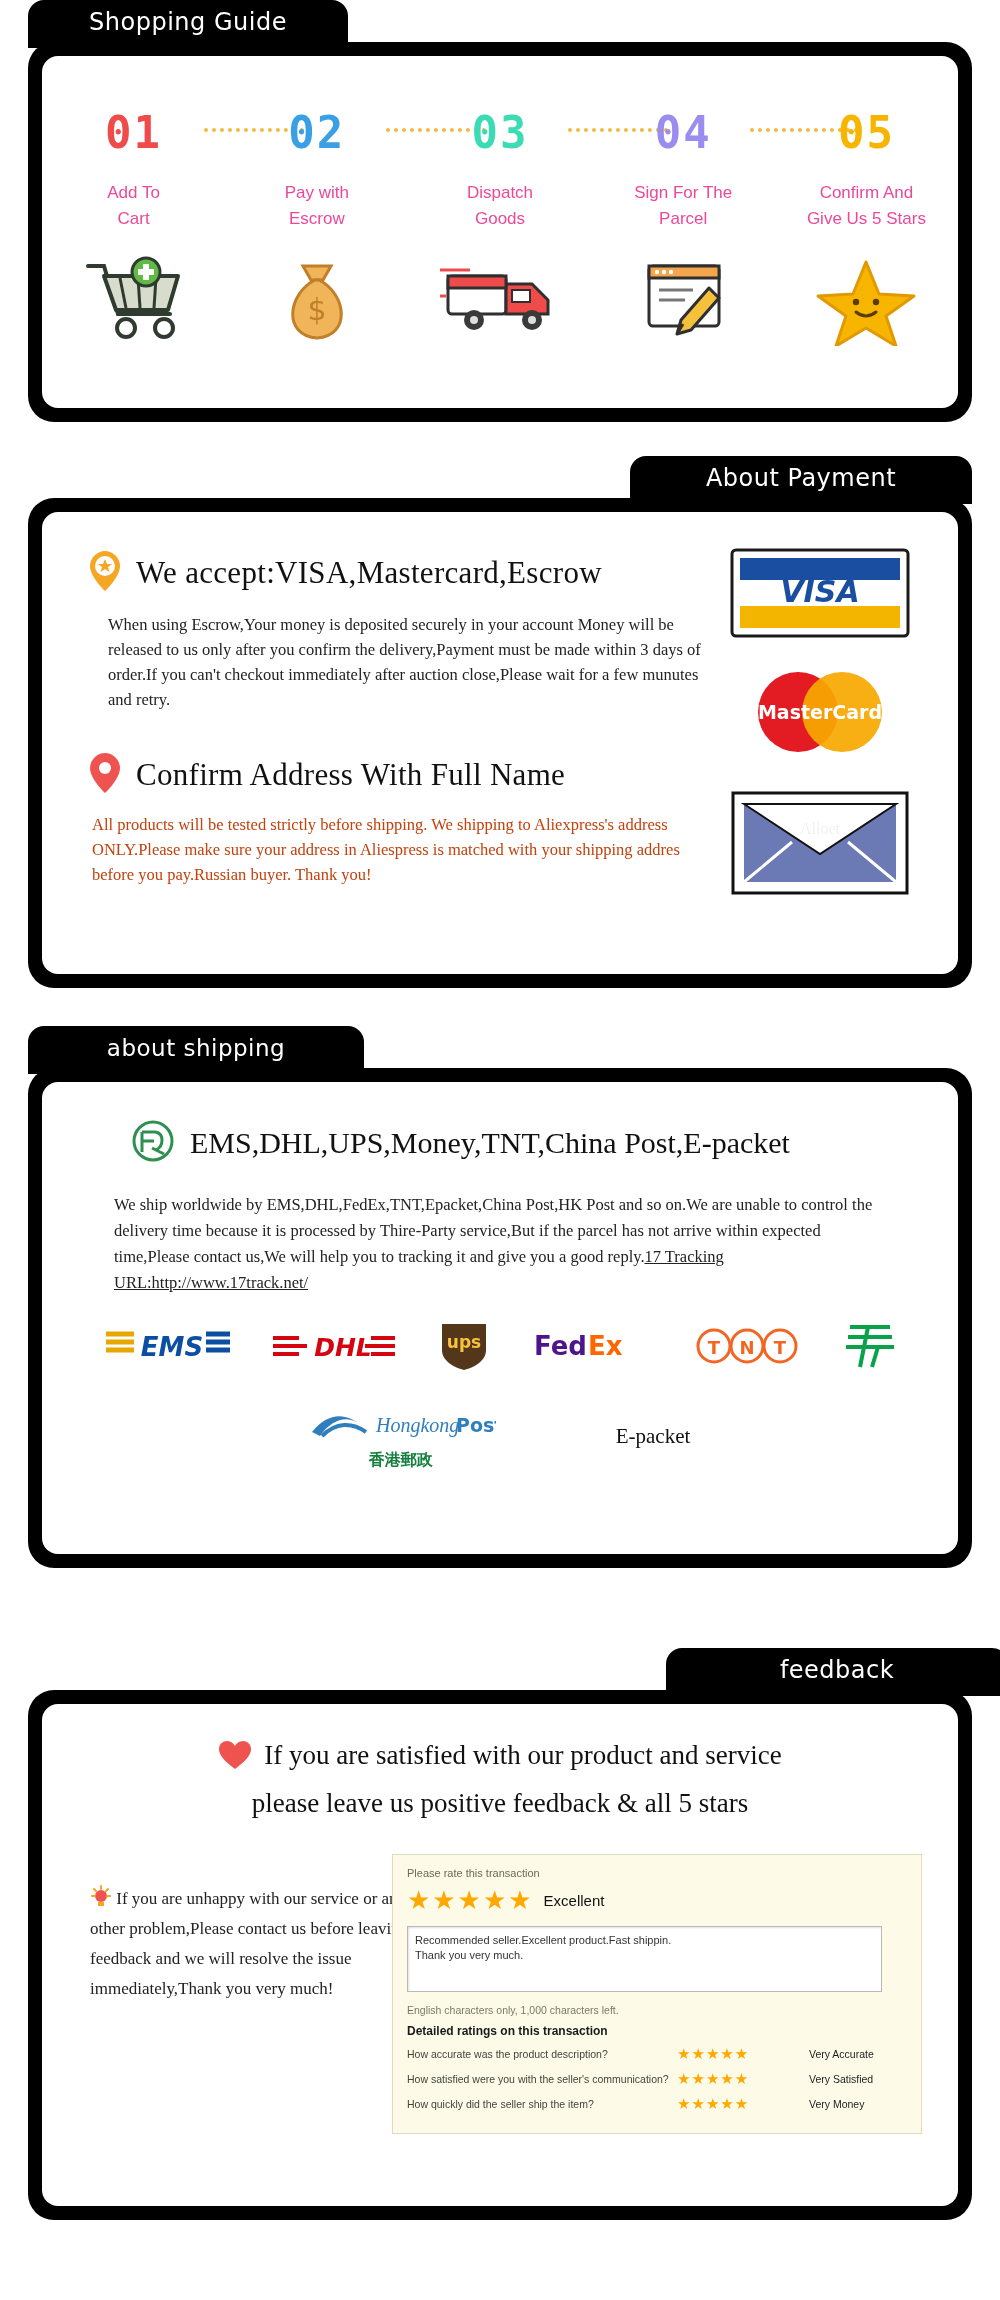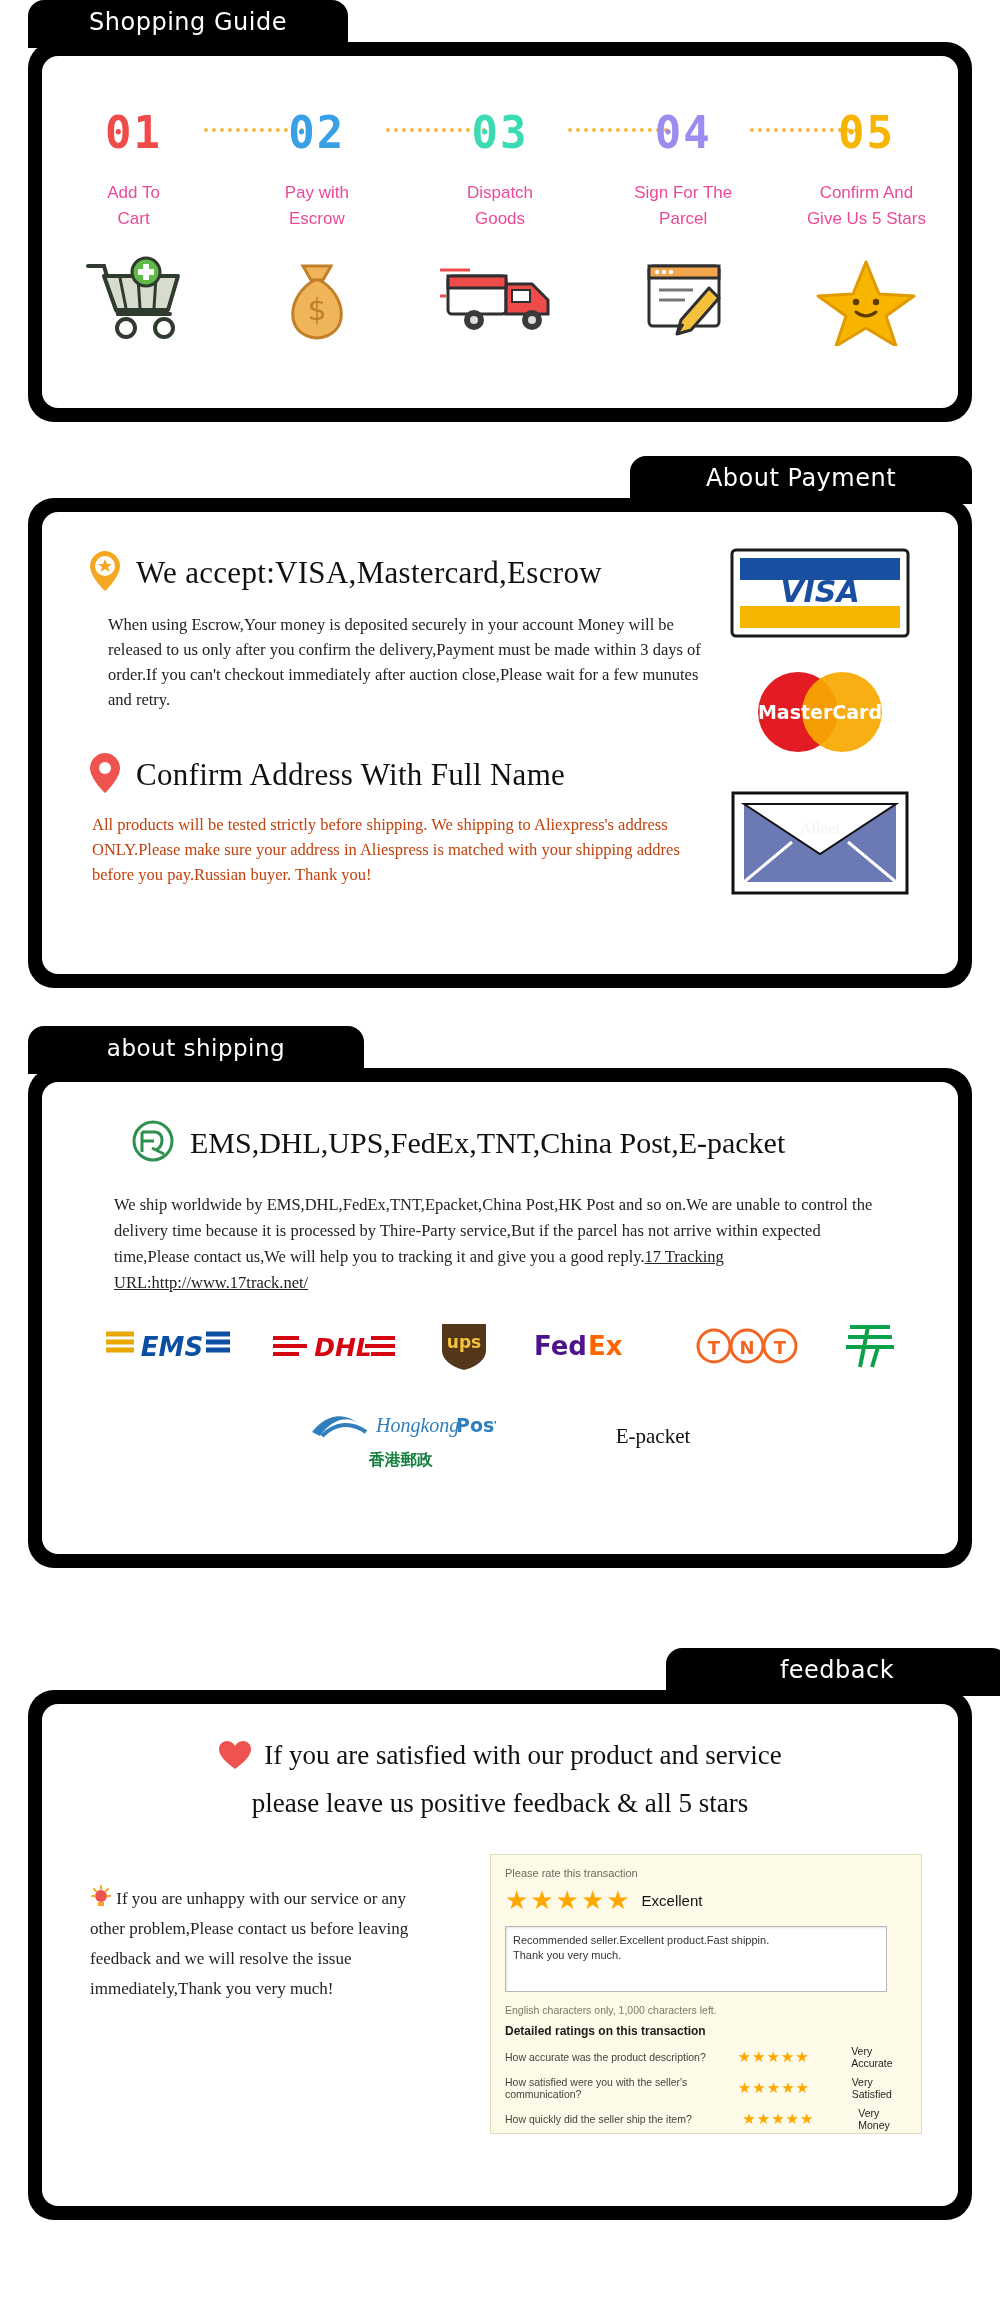--- a/index.html
+++ b/index.html
@@ -157,21 +157,21 @@
     margin-right: 12px;
   }
   .fb-left {
     position: absolute; left: 48px; top: 180px; width: 320px;
     font-family: "Liberation Serif", serif;
     font-size: 17px;
     line-height: 30px;
     color: #222;
   }
   .fb-panel {
-    position: absolute; right: 36px; top: 150px; width: 432px; height: 280px;
+    position: absolute; right: 36px; top: 150px; width: 530px; height: 280px;
     background: #fdfbe8;
     border: 1px solid #e0dcc0;
     padding: 12px 14px;
     font-family: "Liberation Sans", sans-serif;
   }
   .fb-panel .sub { font-size: 11px; color: #6a6a5a; }
   .fb-rate-row { display: flex; align-items: center; gap: 10px; margin-top: 6px; }
   .fb-excellent { font-size: 15px; color: #111; }
   .fb-textarea {
     margin-top: 10px;
@@ -379,21 +379,21 @@
 
       <div class="ship-head">
         <span>
           <svg width="42" height="42" viewBox="0 0 42 42">
             <circle cx="21" cy="21" r="19" fill="none" stroke="#2f8f4f" stroke-width="3"></circle>
             <path d="M10,12 L10,32 M10,12 L24,12 M10,21 L22,21" stroke="#2f8f4f" stroke-width="3" fill="none"></path>
             <path d="M24,12 C32,14 32,26 24,30" stroke="#2f8f4f" stroke-width="3" fill="none"></path>
             <path d="M20,28 L32,34" stroke="#2f8f4f" stroke-width="3"></path>
           </svg>
         </span>
-        <span class="ship-title">EMS,DHL,UPS,FedEx,TNT,China Post,E-packet</span>
+        <span class="ship-title">EMS,DHL,UPS,Money,TNT,China Post,E-packet</span>
       </div>
 
       <div class="ship-body">
         <span>We ship worldwide by EMS,DHL,FedEx,TNT,Epacket,China Post,HK Post and so on.We are unable to control the delivery time because it is processed by Thire-Party service,But if the parcel has not arrive within expected time,Please contact us,We will help you to tracking it and give you a good reply.</span><span class="ship-link">17 Tracking URL:http://www.17track.net/</span>
       </div>
 
       <div class="carriers">
         <div>
           <svg width="130" height="44" viewBox="0 0 130 44">
             <path d="M4,10 h28 M4,18 h28 M4,26 h28" stroke="#e8a600" stroke-width="5"></path>

